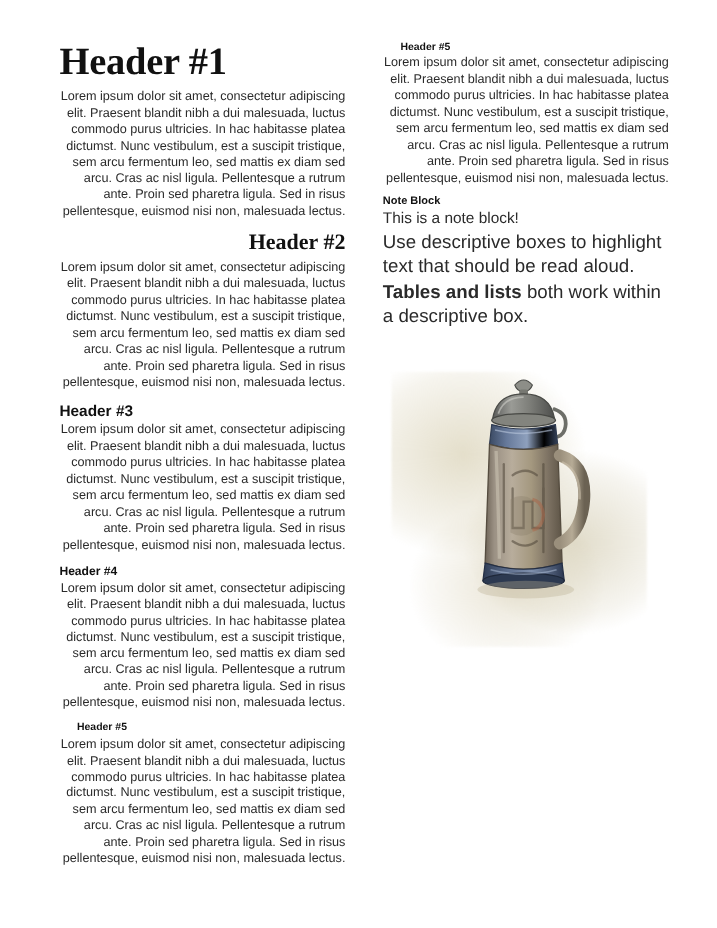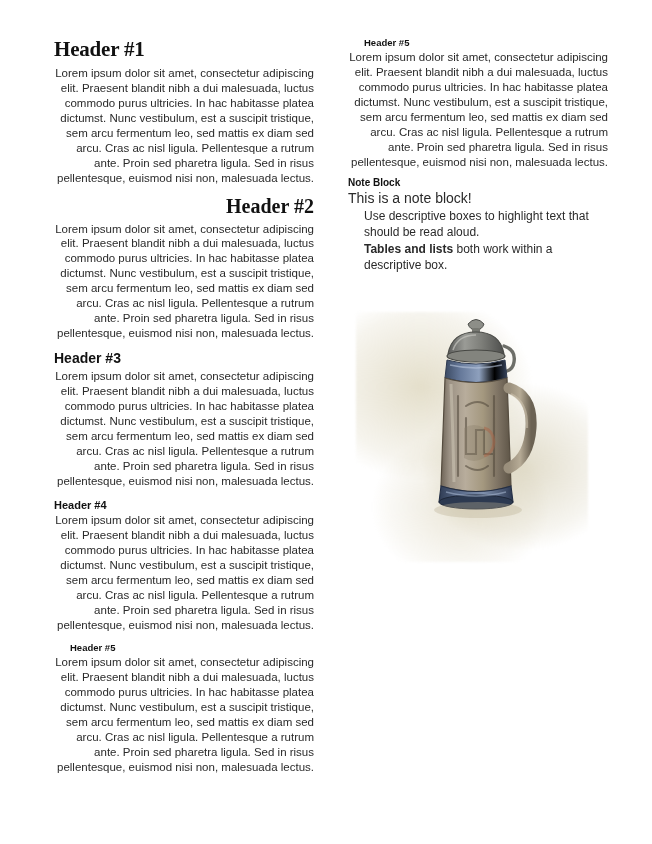--- a/index.html
+++ b/index.html
@@ -30,21 +30,21 @@
     width: 260px;
     flex: 0 0 260px;
   }
   .col-right {
     padding-top: 0px;
   }
 
   
   h1.h1 {
     font-family: "Liberation Serif", serif;
-    font-size: 21px;
+    font-size: 35px;
     font-weight: bold;
     margin: 0 0 6px 0;
     line-height: 1.05;
     letter-spacing: -0.2px;
     color: #111111;
   }
   h2.h2 {
     font-family: "Liberation Serif", serif;
     font-size: 20px;
     font-weight: bold;
@@ -99,23 +99,23 @@
     margin: 0 0 2px 0;
     color: #2a2a2a;
   }
   .drop-title {
     font-size: 10.5px;
     font-weight: bold;
     margin: 6px 0 2px 0;
     color: #111111;
   }
   .desc-text {
-    font-size: 12px;
+    font-size: 17px;
     line-height: 1.30;
-    margin: 0 0 2px 16px;
+    margin: 0 0 2px 0;
     color: #2a2a2a;
   }
   .desc-text b {
     font-weight: bold;
   }
 
   
   .illustration {
     position: relative;
     margin-top: 26px;

